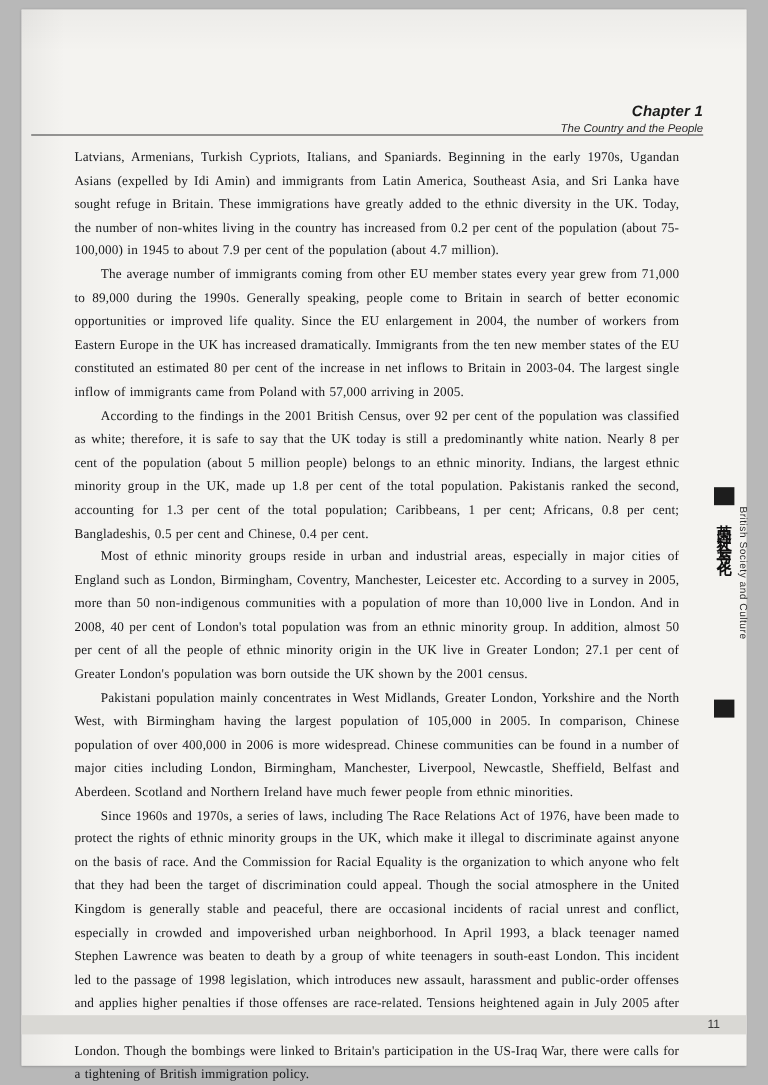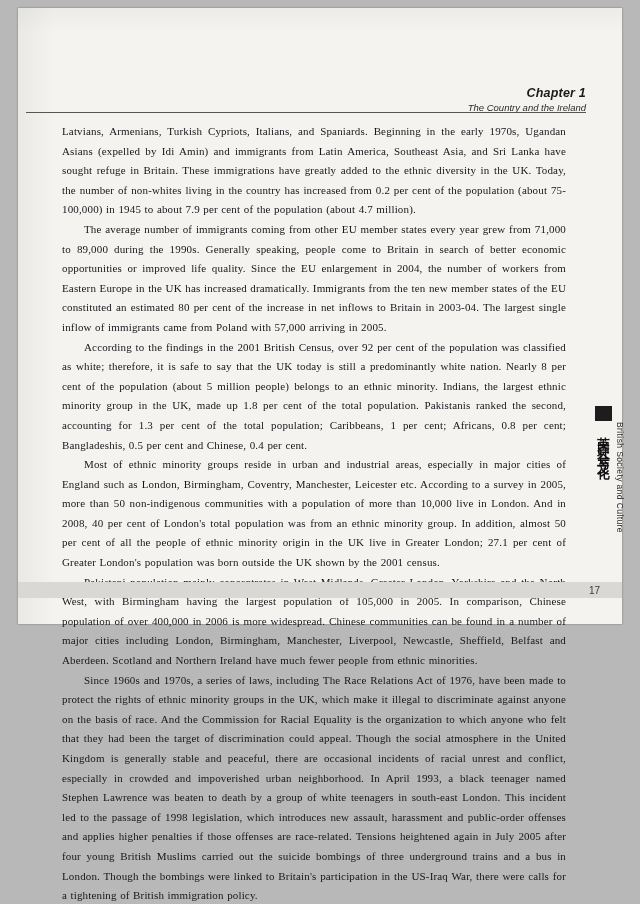--- a/index.html
+++ b/index.html
@@ -11,21 +11,21 @@
     width: 640px;
     height: 904px;
     overflow: hidden;
     font-family: "Liberation Serif", serif;
   }
   .page {
     position: absolute;
     left: 18px;
     top: 8px;
     width: 604px;
-    height: 616px;
+    height: 880px;
     background: #f3f2ef;
     box-shadow: 0 0 2px rgba(0,0,0,0.35);
   }
   .page-inner {
     position: absolute;
     left: 0; top: 0; right: 0; bottom: 0;
     background:
       linear-gradient(to right, rgba(0,0,0,0.045), rgba(0,0,0,0) 6%),
       linear-gradient(to bottom, rgba(0,0,0,0.03), rgba(0,0,0,0) 4%),
       #f4f3f0;
@@ -132,37 +132,37 @@
   }
 </style>
 </head>
 <body>
 
 <div class="page">
   <div class="page-inner">
 
     <div class="header">
       <div class="chapter">Chapter 1</div>
-      <div class="subtitle">The Country and the Ireland</div>
+      <div class="subtitle">The Country and the People</div>
     </div>
     <div class="header-rule"></div>
 
     <div class="content">
       <p class="para first">Latvians, Armenians, Turkish Cypriots, Italians, and Spaniards. Beginning in the early 1970s, Ugandan Asians (expelled by Idi Amin) and immigrants from Latin America, Southeast Asia, and Sri Lanka have sought refuge in Britain. These immigrations have greatly added to the ethnic diversity in the UK. Today, the number of non-whites living in the country has increased from 0.2 per cent of the population (about 75-100,000) in 1945 to about 7.9 per cent of the population (about 4.7 million).</p>
       <p class="para">The average number of immigrants coming from other EU member states every year grew from 71,000 to 89,000 during the 1990s. Generally speaking, people come to Britain in search of better economic opportunities or improved life quality. Since the EU enlargement in 2004, the number of workers from Eastern Europe in the UK has increased dramatically. Immigrants from the ten new member states of the EU constituted an estimated 80 per cent of the increase in net inflows to Britain in 2003-04. The largest single inflow of immigrants came from Poland with 57,000 arriving in 2005.</p>
       <p class="para">According to the findings in the 2001 British Census, over 92 per cent of the population was classified as white; therefore, it is safe to say that the UK today is still a predominantly white nation. Nearly 8 per cent of the population (about 5 million people) belongs to an ethnic minority. Indians, the largest ethnic minority group in the UK, made up 1.8 per cent of the total population. Pakistanis ranked the second, accounting for 1.3 per cent of the total population; Caribbeans, 1 per cent; Africans, 0.8 per cent; Bangladeshis, 0.5 per cent and Chinese, 0.4 per cent.</p>
       <p class="para">Most of ethnic minority groups reside in urban and industrial areas, especially in major cities of England such as London, Birmingham, Coventry, Manchester, Leicester etc. According to a survey in 2005, more than 50 non-indigenous communities with a population of more than 10,000 live in London. And in 2008, 40 per cent of London's total population was from an ethnic minority group. In addition, almost 50 per cent of all the people of ethnic minority origin in the UK live in Greater London; 27.1 per cent of Greater London's population was born outside the UK shown by the 2001 census.</p>
       <p class="para">Pakistani population mainly concentrates in West Midlands, Greater London, Yorkshire and the North West, with Birmingham having the largest population of 105,000 in 2005. In comparison, Chinese population of over 400,000 in 2006 is more widespread. Chinese communities can be found in a number of major cities including London, Birmingham, Manchester, Liverpool, Newcastle, Sheffield, Belfast and Aberdeen. Scotland and Northern Ireland have much fewer people from ethnic minorities.</p>
       <p class="para">Since 1960s and 1970s, a series of laws, including The Race Relations Act of 1976, have been made to protect the rights of ethnic minority groups in the UK, which make it illegal to discriminate against anyone on the basis of race. And the Commission for Racial Equality is the organization to which anyone who felt that they had been the target of discrimination could appeal. Though the social atmosphere in the United Kingdom is generally stable and peaceful, there are occasional incidents of racial unrest and conflict, especially in crowded and impoverished urban neighborhood. In April 1993, a black teenager named Stephen Lawrence was beaten to death by a group of white teenagers in south-east London. This incident led to the passage of 1998 legislation, which introduces new assault, harassment and public-order offenses and applies higher penalties if those offenses are race-related. Tensions heightened again in July 2005 after four young British Muslims carried out the suicide bombings of three underground trains and a bus in London. Though the bombings were linked to Britain's participation in the US-Iraq War, there were calls for a tightening of British immigration policy.</p>
     </div>
 
     <div class="side-tab">
       <div class="side-block"></div>
       <div class="side-cn">英国社会与文化</div>
       <div class="side-block"></div>
       <div class="side-en">British Society and Culture</div>
     </div>
 
     <div class="footer-bar"></div>
-    <div class="page-number">17</div>
+    <div class="page-number">11</div>
 
   </div>
 </div>
 
 </body></html>

